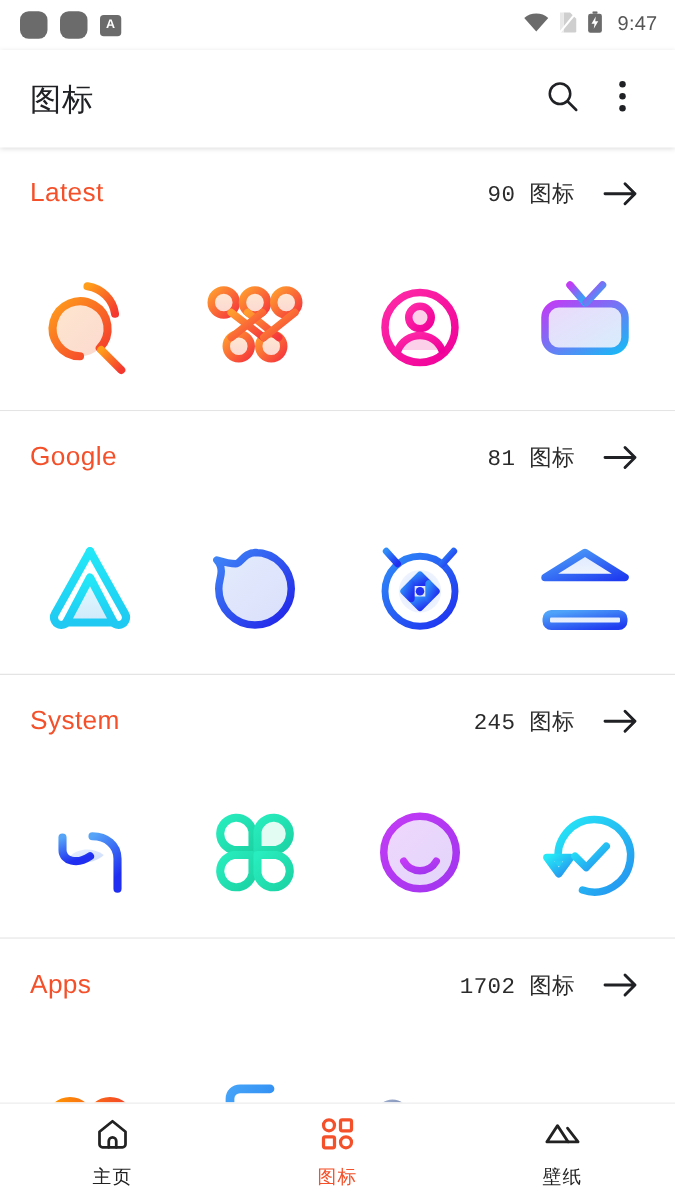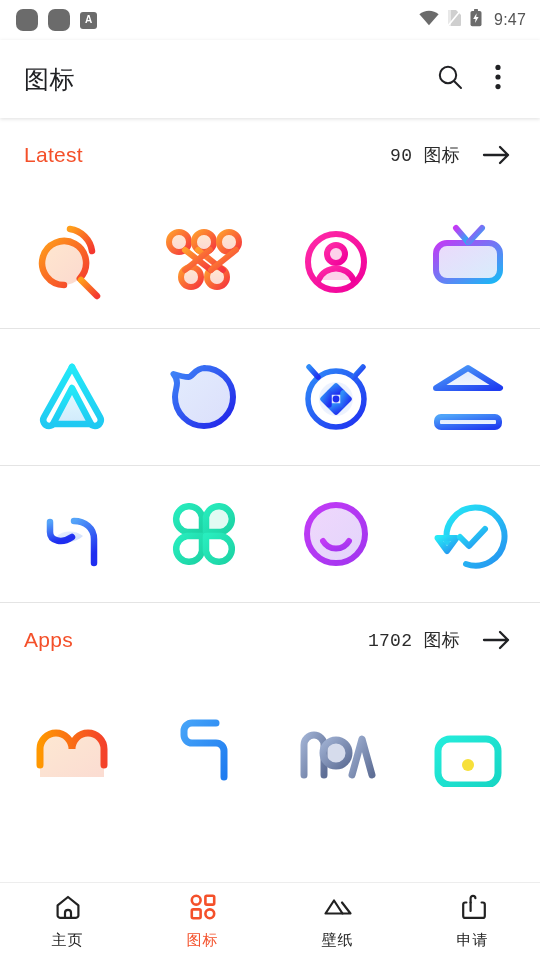--- a/index.html
+++ b/index.html
@@ -257,20 +257,30 @@
             <path d="M56 10 43 24"></path>
             <path d="M32 71h20"></path>
           </g>
         </svg>
       </div>
     </div>
   </div>
   <div class="divider"></div>
 
   <div class="section">
+    <div class="sec-header">
+      <span class="sec-title">Google</span>
+      <span class="sec-spacer"></span>
+      <span class="sec-count">81 图标</span>
+      <span class="sec-arrow">
+        <svg width="30" height="24" viewBox="0 0 30 24" fill="none" stroke="#202124" stroke-width="2.3" stroke-linecap="round" stroke-linejoin="round">
+          <path d="M2 12h24M18 4l8 8-8 8"></path>
+        </svg>
+      </span>
+    </div>
     <div class="icon-row">
       <div class="icon-cell">
         <svg width="84" height="84" viewBox="0 0 84 84">
           <defs>
             <linearGradient id="gG1" x1="0" y1="0" x2="0" y2="1">
               <stop offset="0" stop-color="#23e8f8"></stop>
                 <stop offset="1" stop-color="#1fc9f2"></stop>
             </linearGradient>
             <linearGradient id="gG1f" x1="0" y1="0" x2="0" y2="1">
               <stop offset="0" stop-color="#e6fbff"></stop>
@@ -352,20 +362,30 @@
             <path d="M60 38v22"></path>
             <rect x="11" y="62" width="62" height="10" rx="4"></rect>
           </g>
         </svg>
       </div>
     </div>
   </div>
   <div class="divider"></div>
 
   <div class="section">
+    <div class="sec-header">
+      <span class="sec-title">System</span>
+      <span class="sec-spacer"></span>
+      <span class="sec-count">245 图标</span>
+      <span class="sec-arrow">
+        <svg width="30" height="24" viewBox="0 0 30 24" fill="none" stroke="#202124" stroke-width="2.3" stroke-linecap="round" stroke-linejoin="round">
+          <path d="M2 12h24M18 4l8 8-8 8"></path>
+        </svg>
+      </span>
+    </div>
     <div class="icon-row">
       <div class="icon-cell">
         <svg width="84" height="84" viewBox="0 0 84 84">
           <defs>
             <linearGradient id="gS1" x1="0" y1="0" x2="0.4" y2="1">
               <stop offset="0" stop-color="#55a4f8"></stop>
                 <stop offset="1" stop-color="#1f2ef0"></stop>
             </linearGradient>
             <linearGradient id="gS1f" x1="0" y1="0" x2="1" y2="1">
               <stop offset="0" stop-color="#eaf1fe"></stop>
@@ -546,24 +566,14 @@
     <span>
       <svg width="30" height="28" viewBox="0 0 30 28" fill="none" stroke="#222" stroke-width="2.2" stroke-linecap="round" stroke-linejoin="round">
         <path d="M2.5 20.5 11 7.5l8.5 13z"></path>
         <path d="M19 9.5 27.5 20.5h-8"></path>
       </svg>
     </span>
     <span class="nav-label">壁纸</span>
   </div>
 
 
-  <div class="nav-item">
-    <span>
-      <svg width="28" height="28" viewBox="0 0 28 28" fill="none" stroke="#222" stroke-width="2.2" stroke-linecap="round" stroke-linejoin="round">
-        <path d="M22.6 9.5h1.2a2 2 0 0 1 2 2v11.4a2 2 0 0 1-2 2H6.2a2 2 0 0 1-2-2V11.5a2 2 0 0 1 2-2h1.2"></path>
-        <path d="M11.6 9.6V5.2a2.4 2.4 0 0 1 2.4-2.4 2.4 2.4 0 0 1 2.4 2.4"></path>
-        <path d="M11.6 9.6V18"></path>
-      </svg>
-    </span>
-    <span class="nav-label">申请</span>
-  </div>
 
 </div>
 
 </body></html>

